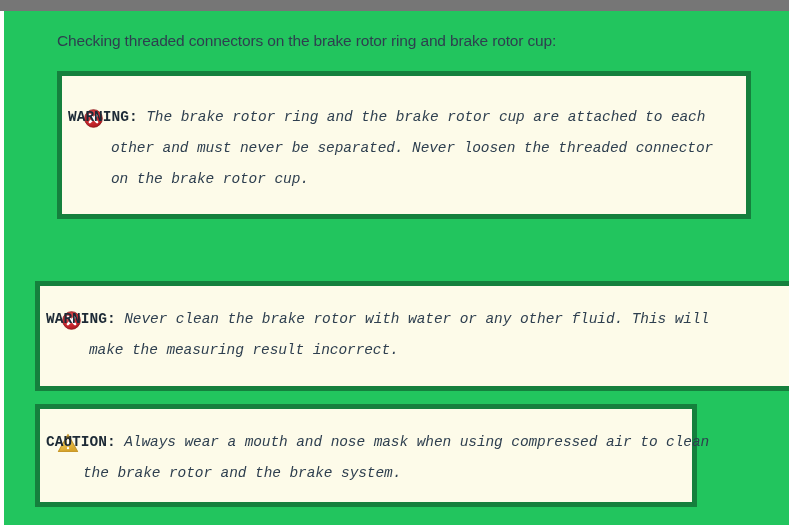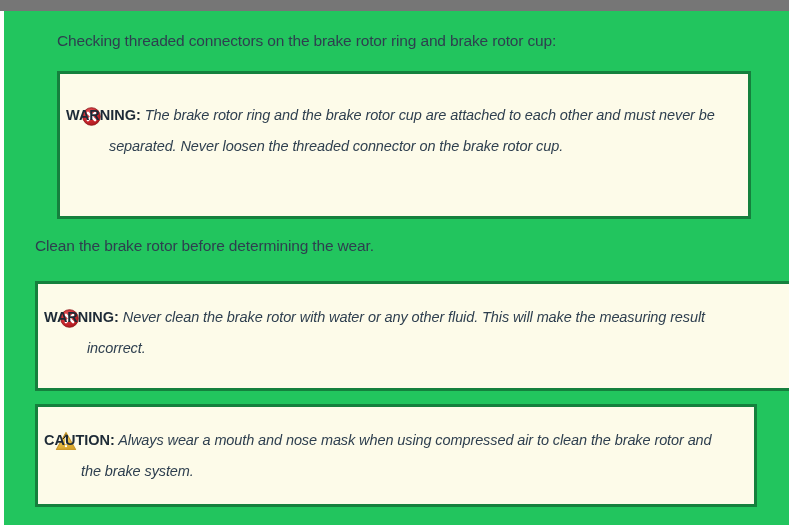--- a/index.html
+++ b/index.html
@@ -45,22 +45,23 @@
     letter-spacing: -0.15px;
     white-space: nowrap;
   }
   .para-1 { left: 53px; top: 20px; }
   .para-2 { left: 31px; top: 225px; }
 
   
   .admon {
     position: absolute;
     background: #fdfbe9;
-    border: 3px solid #15803d;
+    border: 5px solid #15803d;
     box-sizing: border-box;
+    font-family: Liberation Mono, monospace;
   }
   .admon-body {
     position: absolute;
     font-size: 14.5px;
     line-height: 31px;
     color: #2e3f4f;
     font-style: italic;
     letter-spacing: -0.1px;
   }
   .admon-label {
@@ -103,21 +104,21 @@
   .admon-2 .icon-wrap {
     position: absolute;
     left: 21px;
     top: 24px;
   }
 
   
   .admon-3 {
     left: 31px;
     top: 393px;
-    width: 722px;
+    width: 662px;
     height: 103px;
   }
   .admon-3 .admon-body {
     left: 43px;
     top: 18px;
     width: 645px;
   }
   .admon-3 .icon-wrap {
     position: absolute;
     left: 17px;
@@ -156,21 +157,20 @@
         <circle cx="10.5" cy="10.5" r="9.6" fill="#f1e9d8"></circle>
         <circle cx="10.5" cy="10.5" r="8.8" fill="url(#redg1)" stroke="#8e1116" stroke-width="0.8"></circle>
         <path d="M6.9 6.9 L14.1 14.1 M14.1 6.9 L6.9 14.1" stroke="#ffffff" stroke-width="2.5" stroke-linecap="round"></path>
       </svg>
     </span>
     <div class="admon-body">
       <span class="admon-label hang">WARNING:</span><span> The brake rotor ring and the brake rotor cup are attached to each other and must never be separated. Never loosen the threaded connector on the brake rotor cup.</span>
     </div>
   </div>
 
-  <div class="para para-2">Clean the brake rotor before determining the wear.</div>
 
   <div class="admon admon-2">
     <span class="icon-wrap">
       <svg width="21" height="21" viewBox="0 0 21 21" aria-hidden="true">
         <defs>
           <radialGradient id="redg2" cx="38%" cy="30%" r="78%">
             <stop offset="0%" stop-color="#e0585c"></stop>
             <stop offset="55%" stop-color="#cc2a30"></stop>
             <stop offset="100%" stop-color="#a8161c"></stop>
           </radialGradient>

